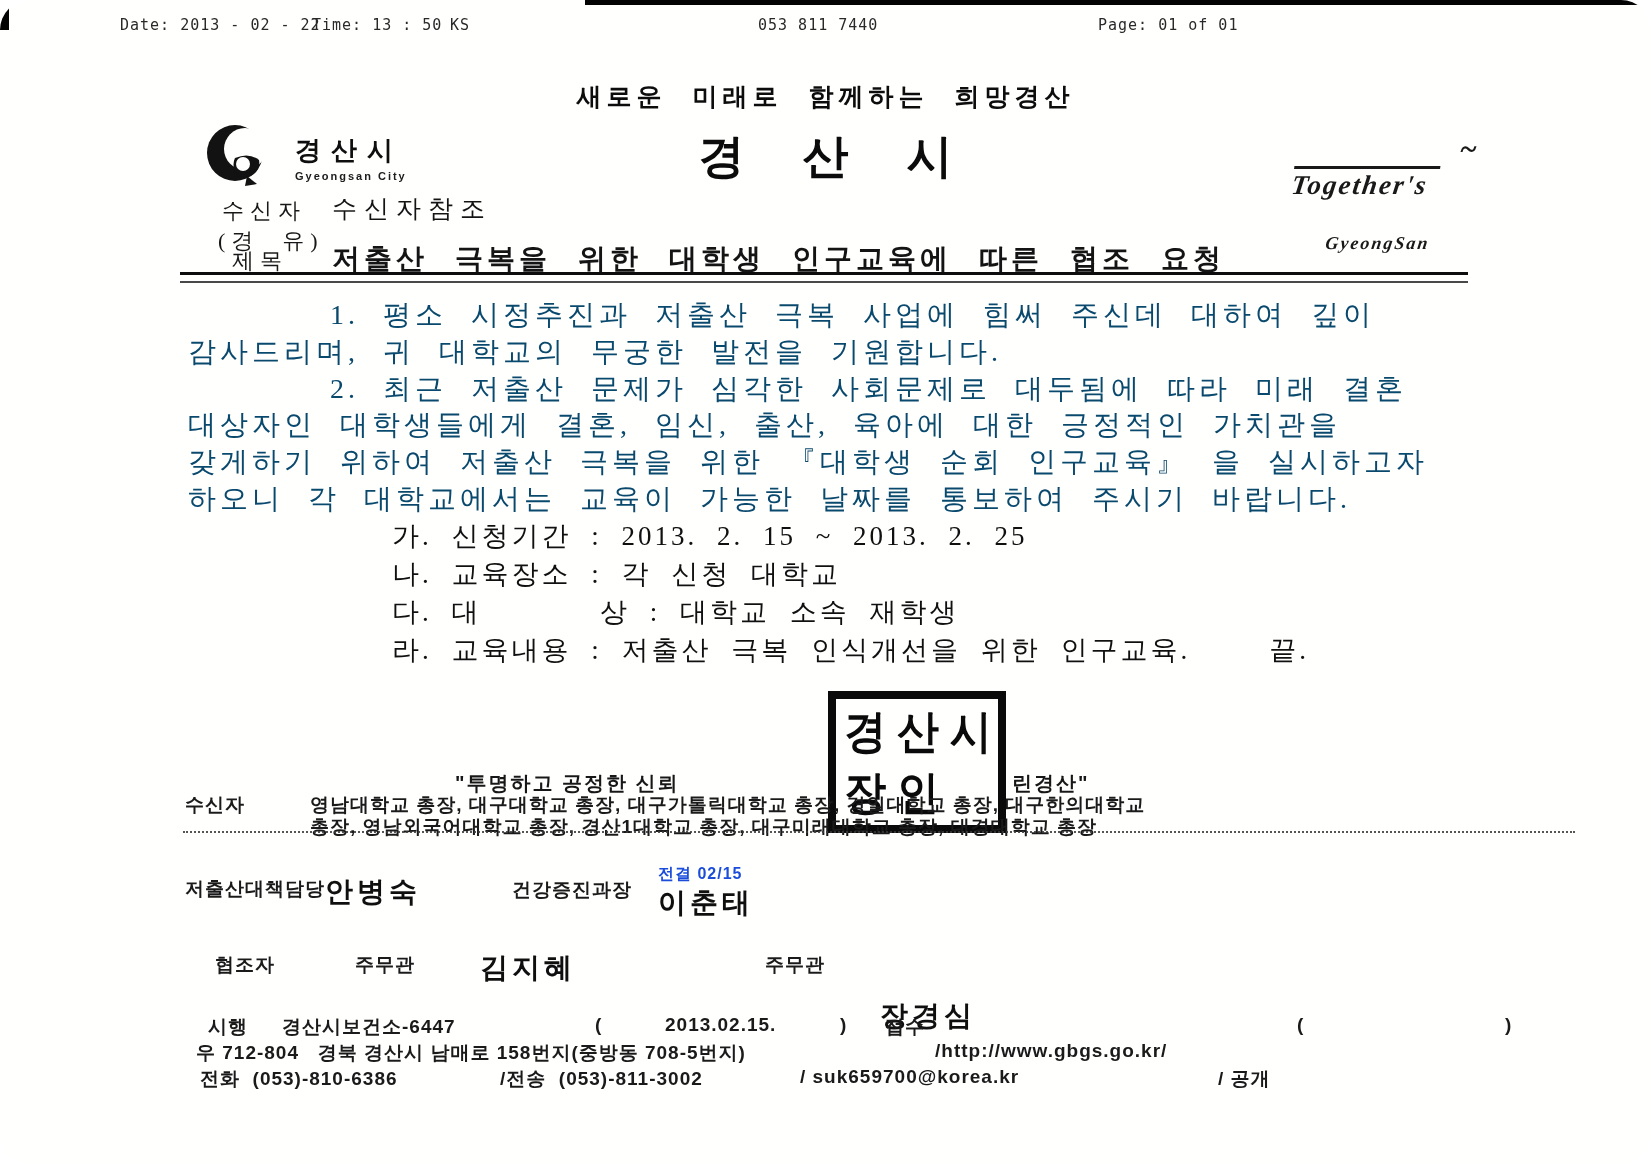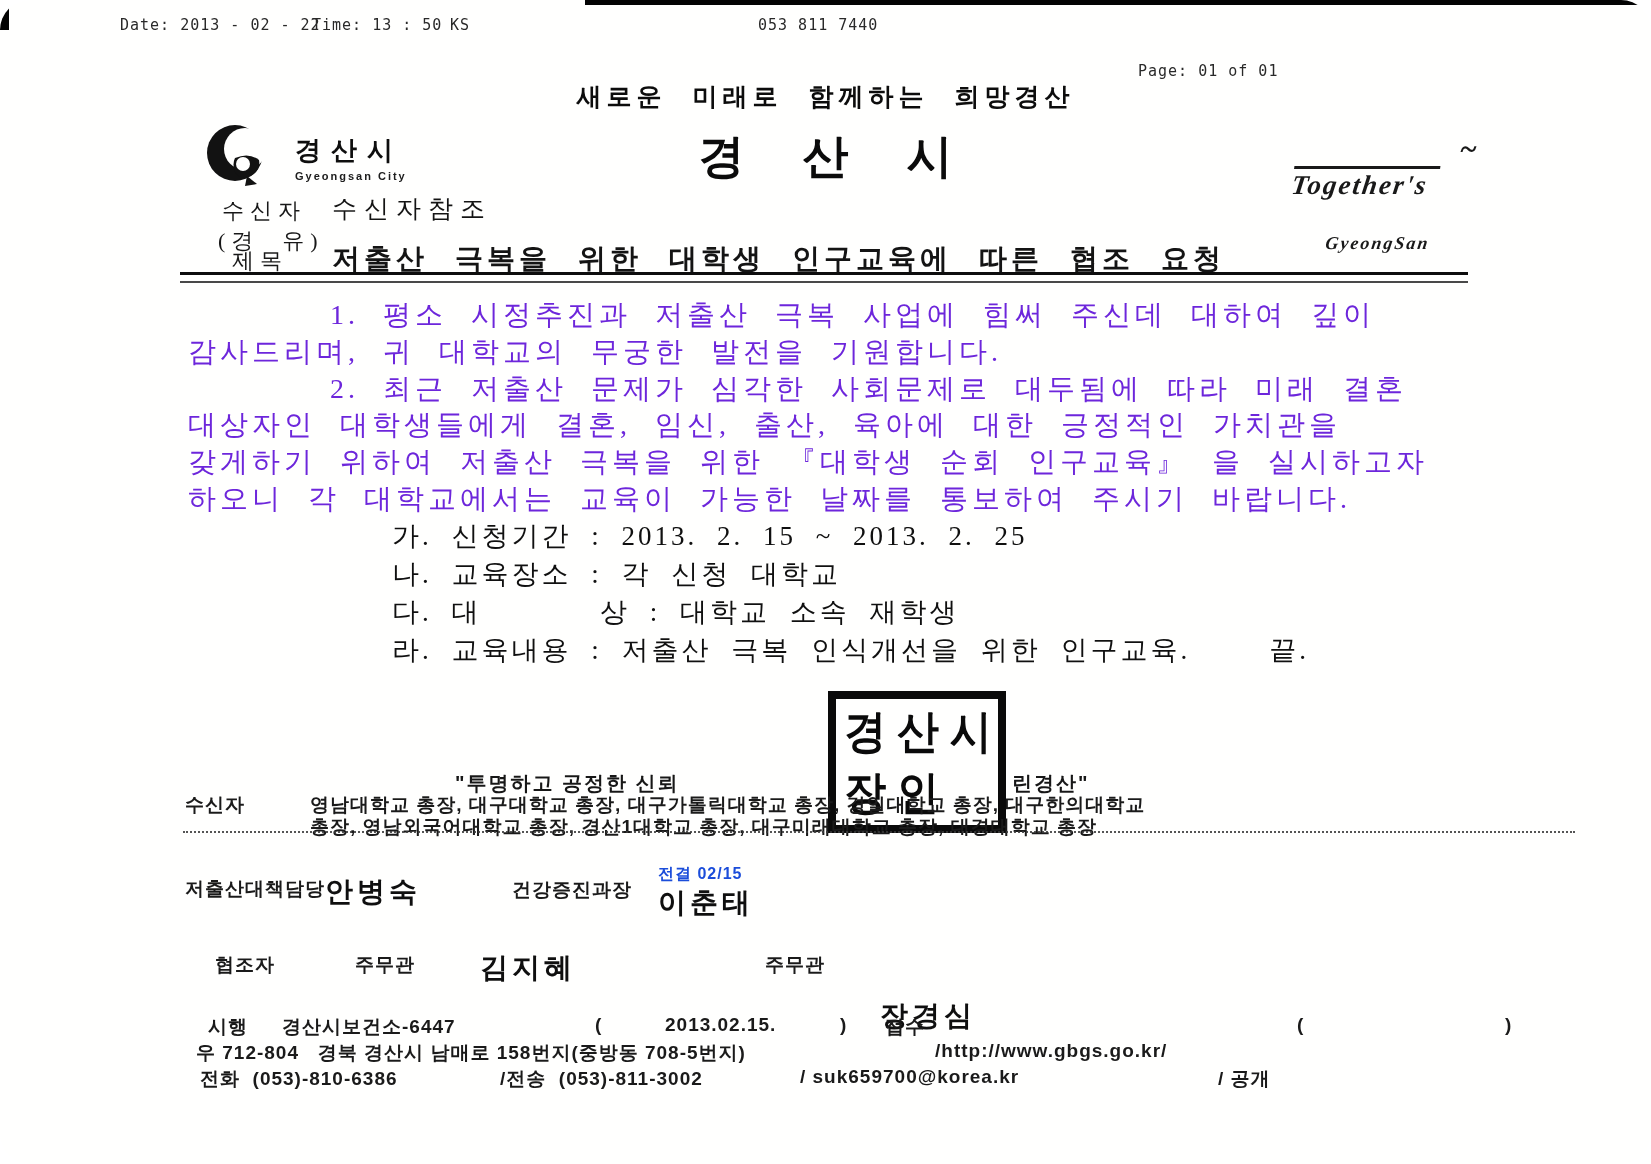--- a/index.html
+++ b/index.html
@@ -25,21 +25,21 @@
   .citylogo .ename{font-family:"Liberation Sans",sans-serif;font-weight:700;font-size:11px;letter-spacing:2px;color:#202020;margin-top:2px;}
   .doctitle{left:0;right:0;top:126px;text-align:center;font-size:46px;font-weight:600;letter-spacing:58px;text-indent:58px;color:#0d0d0d;}
   .together{left:1287px;top:130px;font-family:"Liberation Serif",serif;font-style:italic;font-weight:700;color:#1b1b1b;transform:skewX(-8deg);}
   .together .l1{font-size:27px;letter-spacing:2px;border-top:3px solid #1b1b1b;padding-top:1px;}
   .together .l2{font-size:18px;letter-spacing:2px;margin:-4px 0 0 42px;}
   .together .swash{position:absolute;right:-34px;top:2px;font-size:30px;font-weight:700;}
   
   .lbl{font-size:22px;letter-spacing:6px;color:#1a1a1a;}
   .subject-underline{position:absolute;left:180px;top:272px;width:1288px;height:6px;border-top:3px solid #0f0f0f;border-bottom:2px solid #4a4a4a;}
   
-  .bodyline{font-size:28px;letter-spacing:4px;word-spacing:13px;color:#6d28d9;}
+  .bodyline{font-size:28px;letter-spacing:4px;word-spacing:13px;color:#0c4a6e;}
   .listline{font-size:27px;letter-spacing:3px;word-spacing:10px;color:#121212;}
   
   .sender{left:693px;top:733px;font-size:38px;font-weight:600;letter-spacing:58px;color:#0d0d0d;}
   .seal{position:absolute;left:828px;top:691px;width:178px;height:142px;border:8px solid #0c0c0c;box-sizing:border-box;
     display:grid;grid-template-columns:repeat(3,1fr);align-items:center;justify-items:center;padding:2px;}
   .seal span{font-family:"Liberation Sans",sans-serif;font-weight:900;font-size:42px;line-height:1;color:#0c0c0c;transform:scaleY(1.08);letter-spacing:-2px;}
   .quote{font-family:"Liberation Sans",sans-serif;font-weight:700;font-size:20px;letter-spacing:2px;color:#191919;}
   
   .small{font-family:"Liberation Sans","DejaVu Sans",sans-serif;font-weight:700;font-size:19px;letter-spacing:1px;color:#1c1c1c;}
   .name{font-family:"Liberation Sans",sans-serif;font-weight:800;font-size:28px;letter-spacing:4px;color:#111;}
@@ -50,21 +50,21 @@
 
 <div class="page">
 
   <div class="artifact-topbar"></div>
   <div class="artifact-topleft"></div>
 
   <div class="abs faxrow" style="left:120px;">Date: 2013 - 02 - 22</div>
   <div class="abs faxrow" style="left:312px;">Time: 13 : 50</div>
   <div class="abs faxrow" style="left:450px;">KS</div>
   <div class="abs faxrow" style="left:758px;">053 811 7440</div>
-  <div class="abs faxrow" style="left:1138px;margin-top:46px;">Page: 01 of 01</div>
+  <div class="abs faxrow" style="left:1098px;">Page: 01 of 01</div>
 
   <div class="abs slogan">새로운 미래로 함께하는 희망경산</div>
 
   <div class="citylogo">
     <span>
       <svg width="76" height="62" viewBox="0 0 76 62">
         <circle cx="30" cy="29" r="28" fill="#141414"></circle>
         <circle cx="40" cy="25" r="21" fill="#fdfdfc"></circle>
         <path d="M30 34 q14 -6 24 2 q2 10 -8 16 q-12 4 -16 -4 q-3 -8 0 -14z" fill="#141414"></path>
         <circle cx="38" cy="40" r="7" fill="#fdfdfc"></circle>

